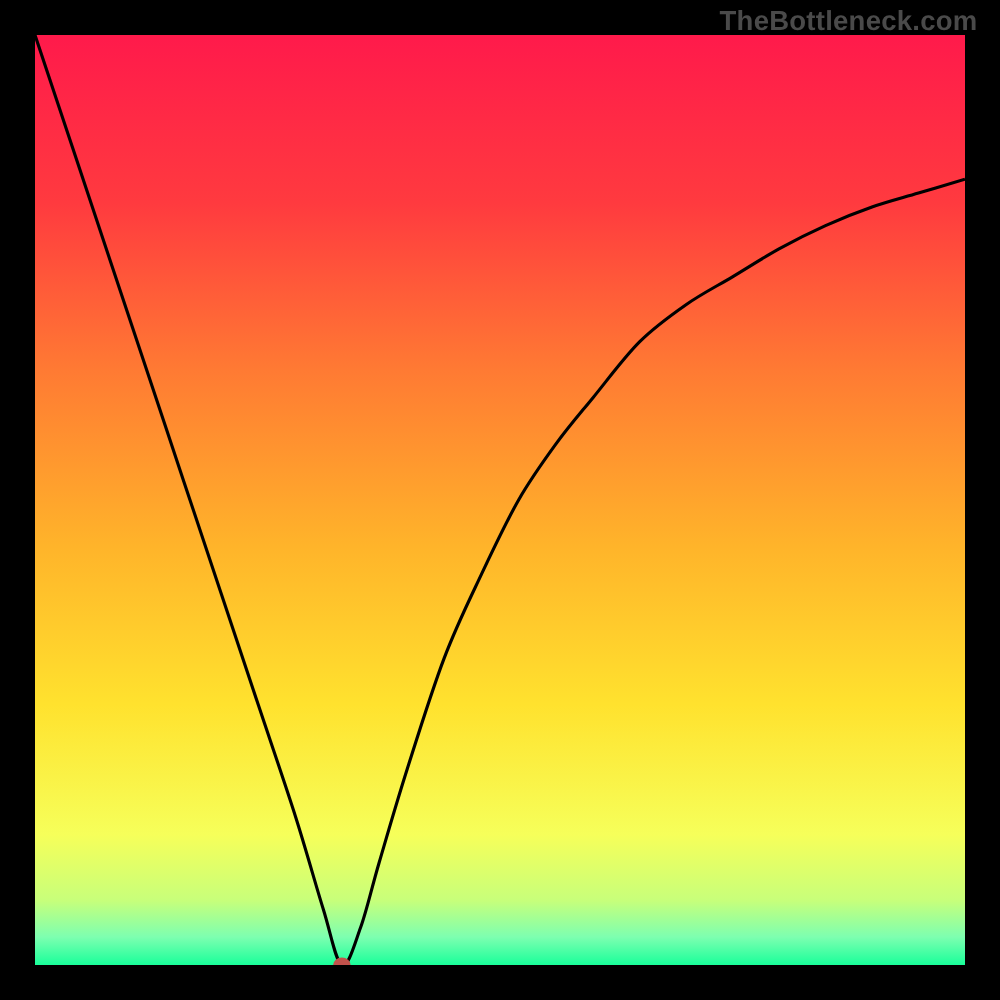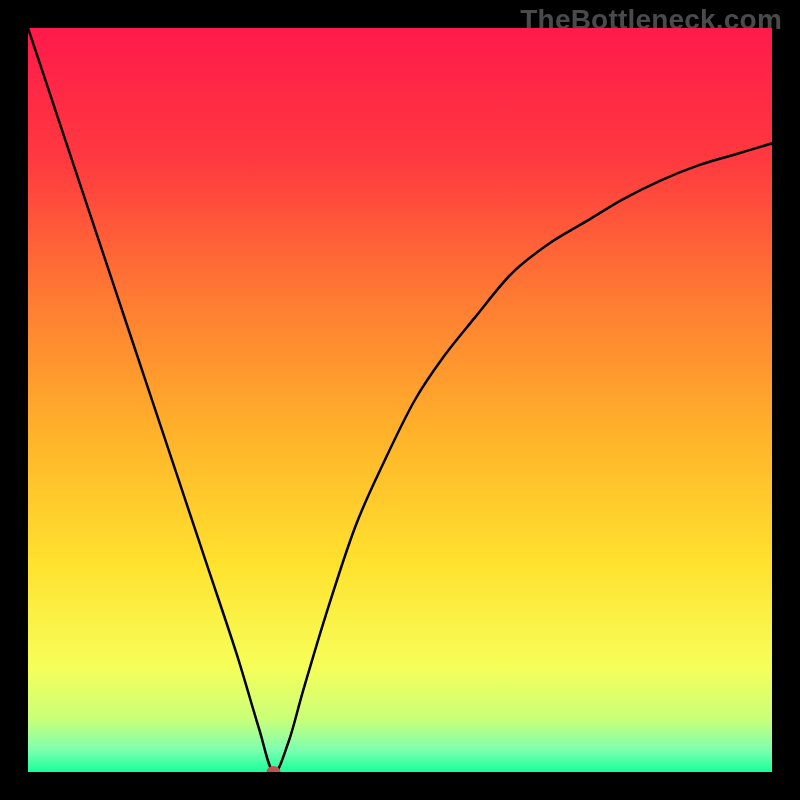--- a/index.html
+++ b/index.html
@@ -15,21 +15,21 @@
     position: relative;
     width: 800px;
     height: 800px;
     background: #000;
   }
   .watermark {
     position: absolute;
     top: 4px;
     right: 18px;
     color: #4a4a4a;
-    font-size: 28px;
+    font-size: 22px;
     font-weight: 600;
     letter-spacing: 0.2px;
     user-select: none;
   }
   .plot-wrap {
     position: absolute;
     left: 28px;
     top: 28px;
     width: 744px;
     height: 744px;

